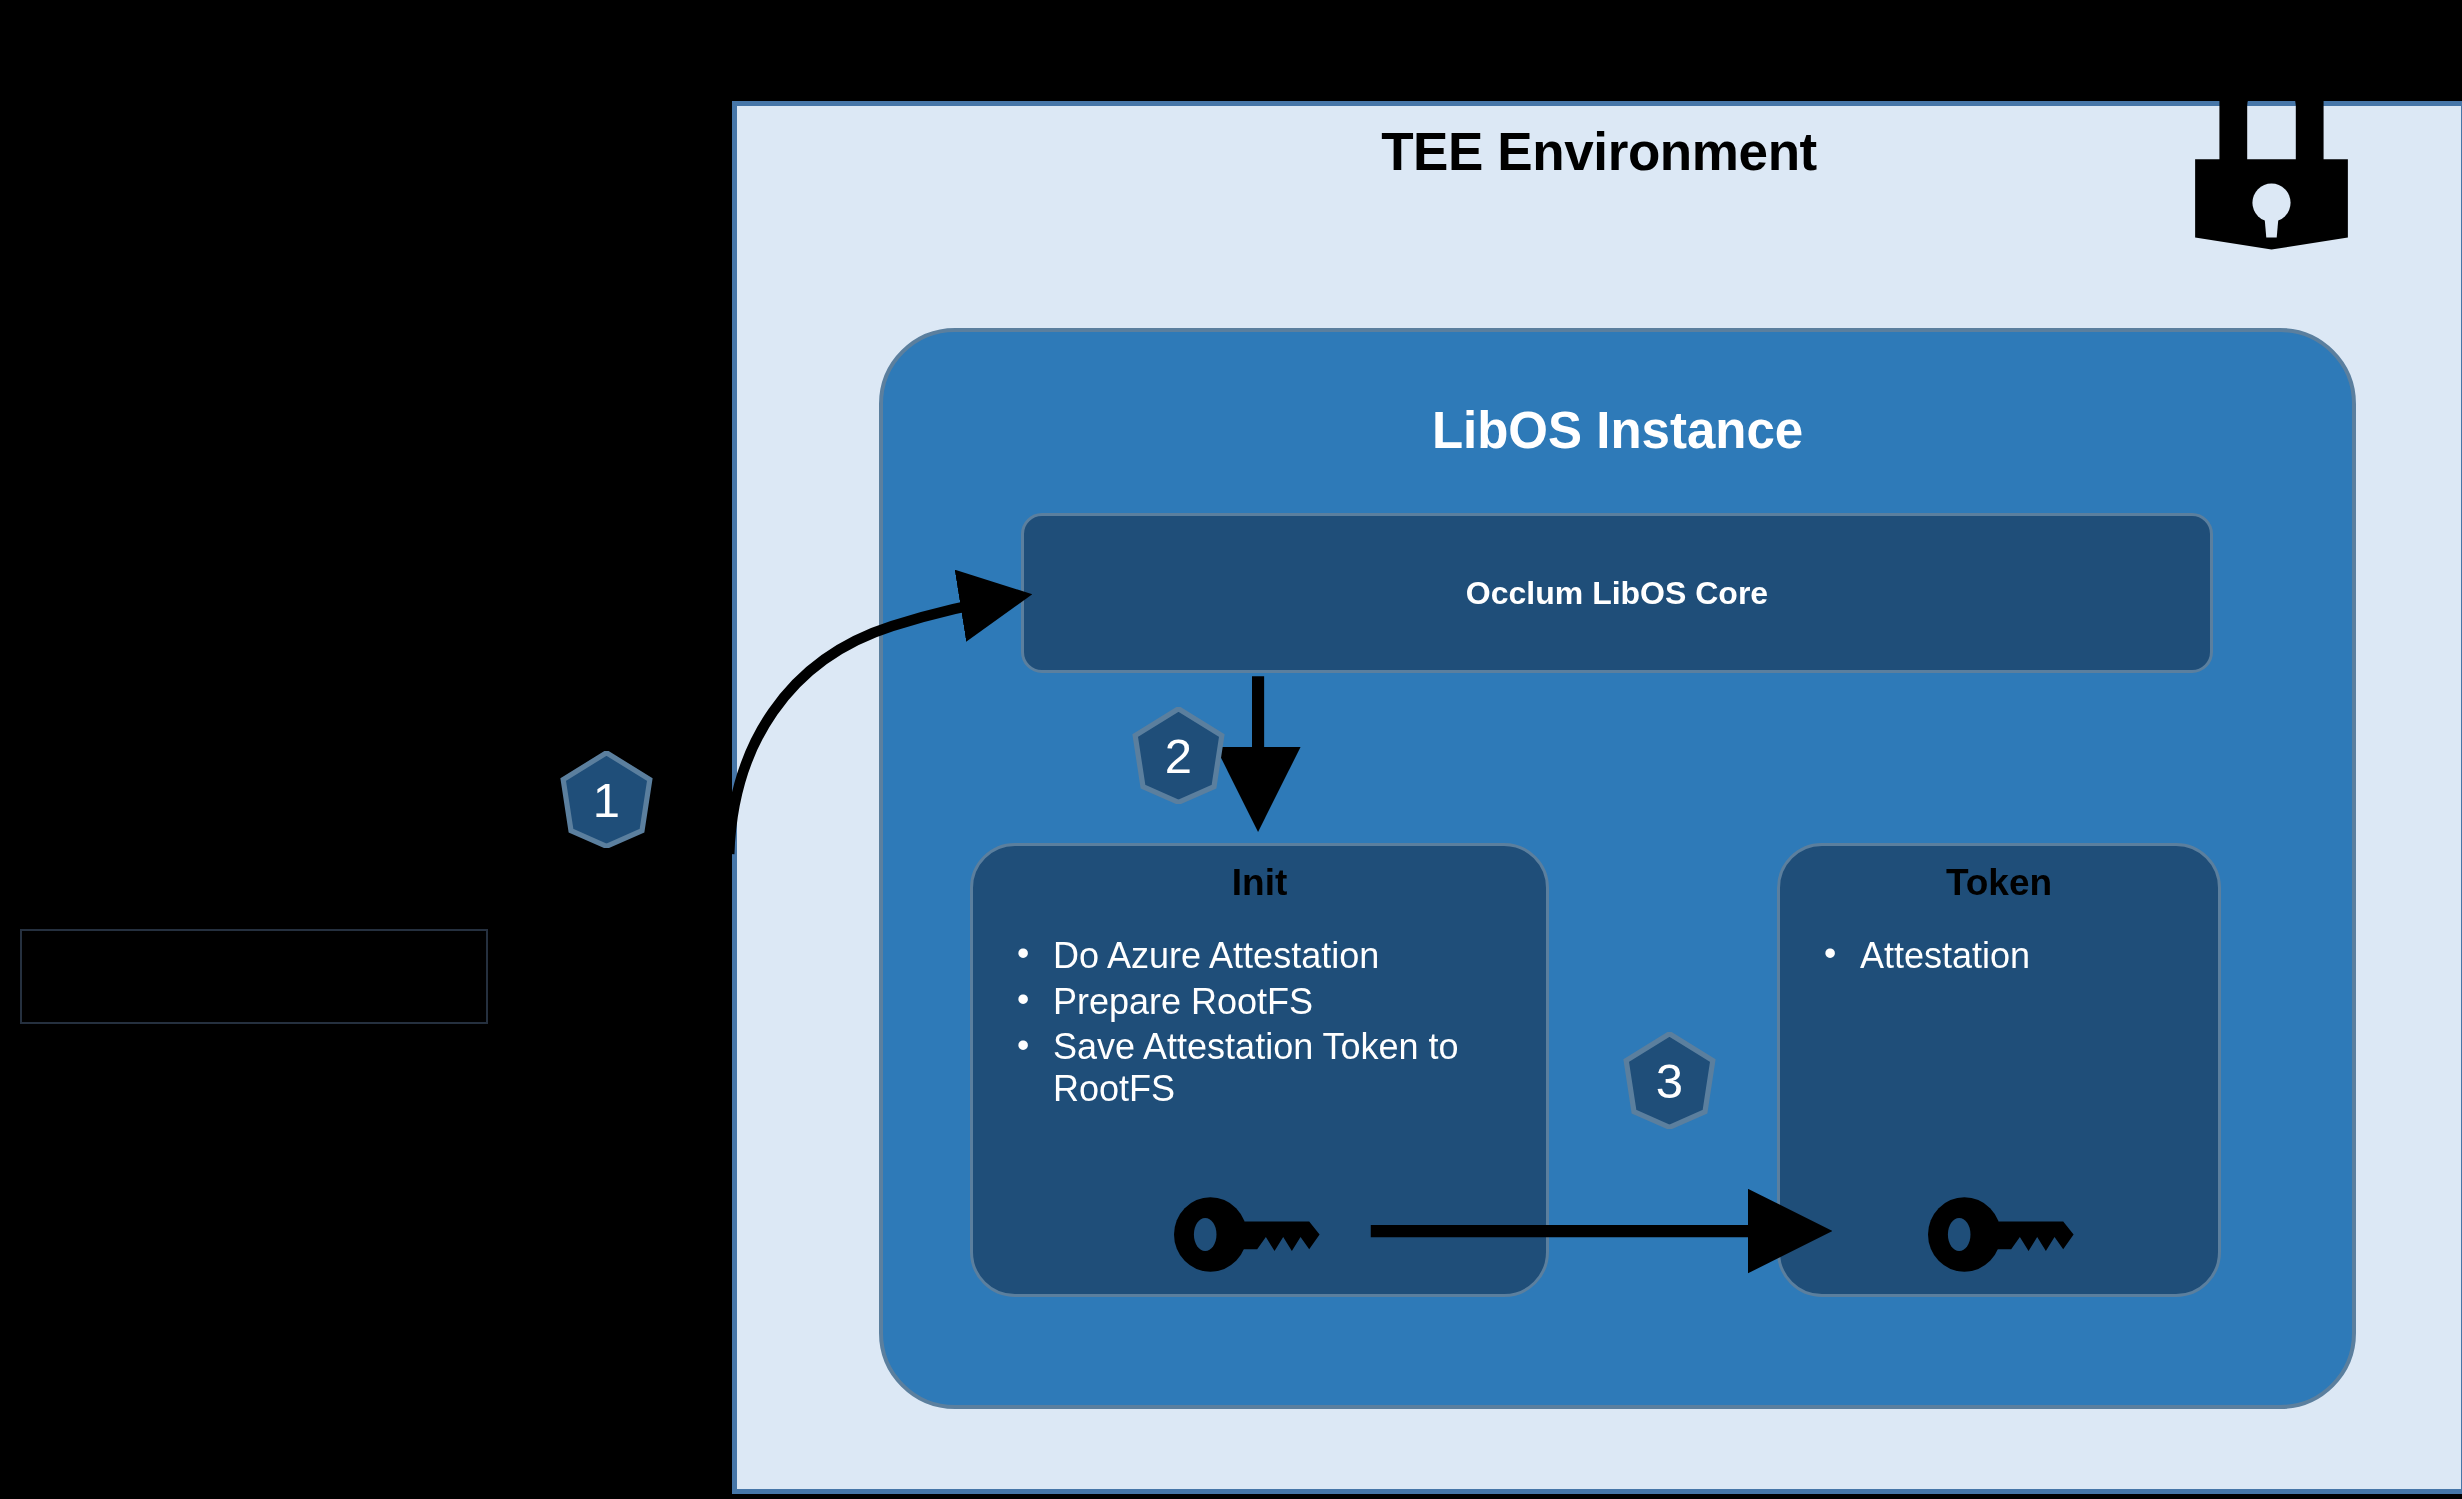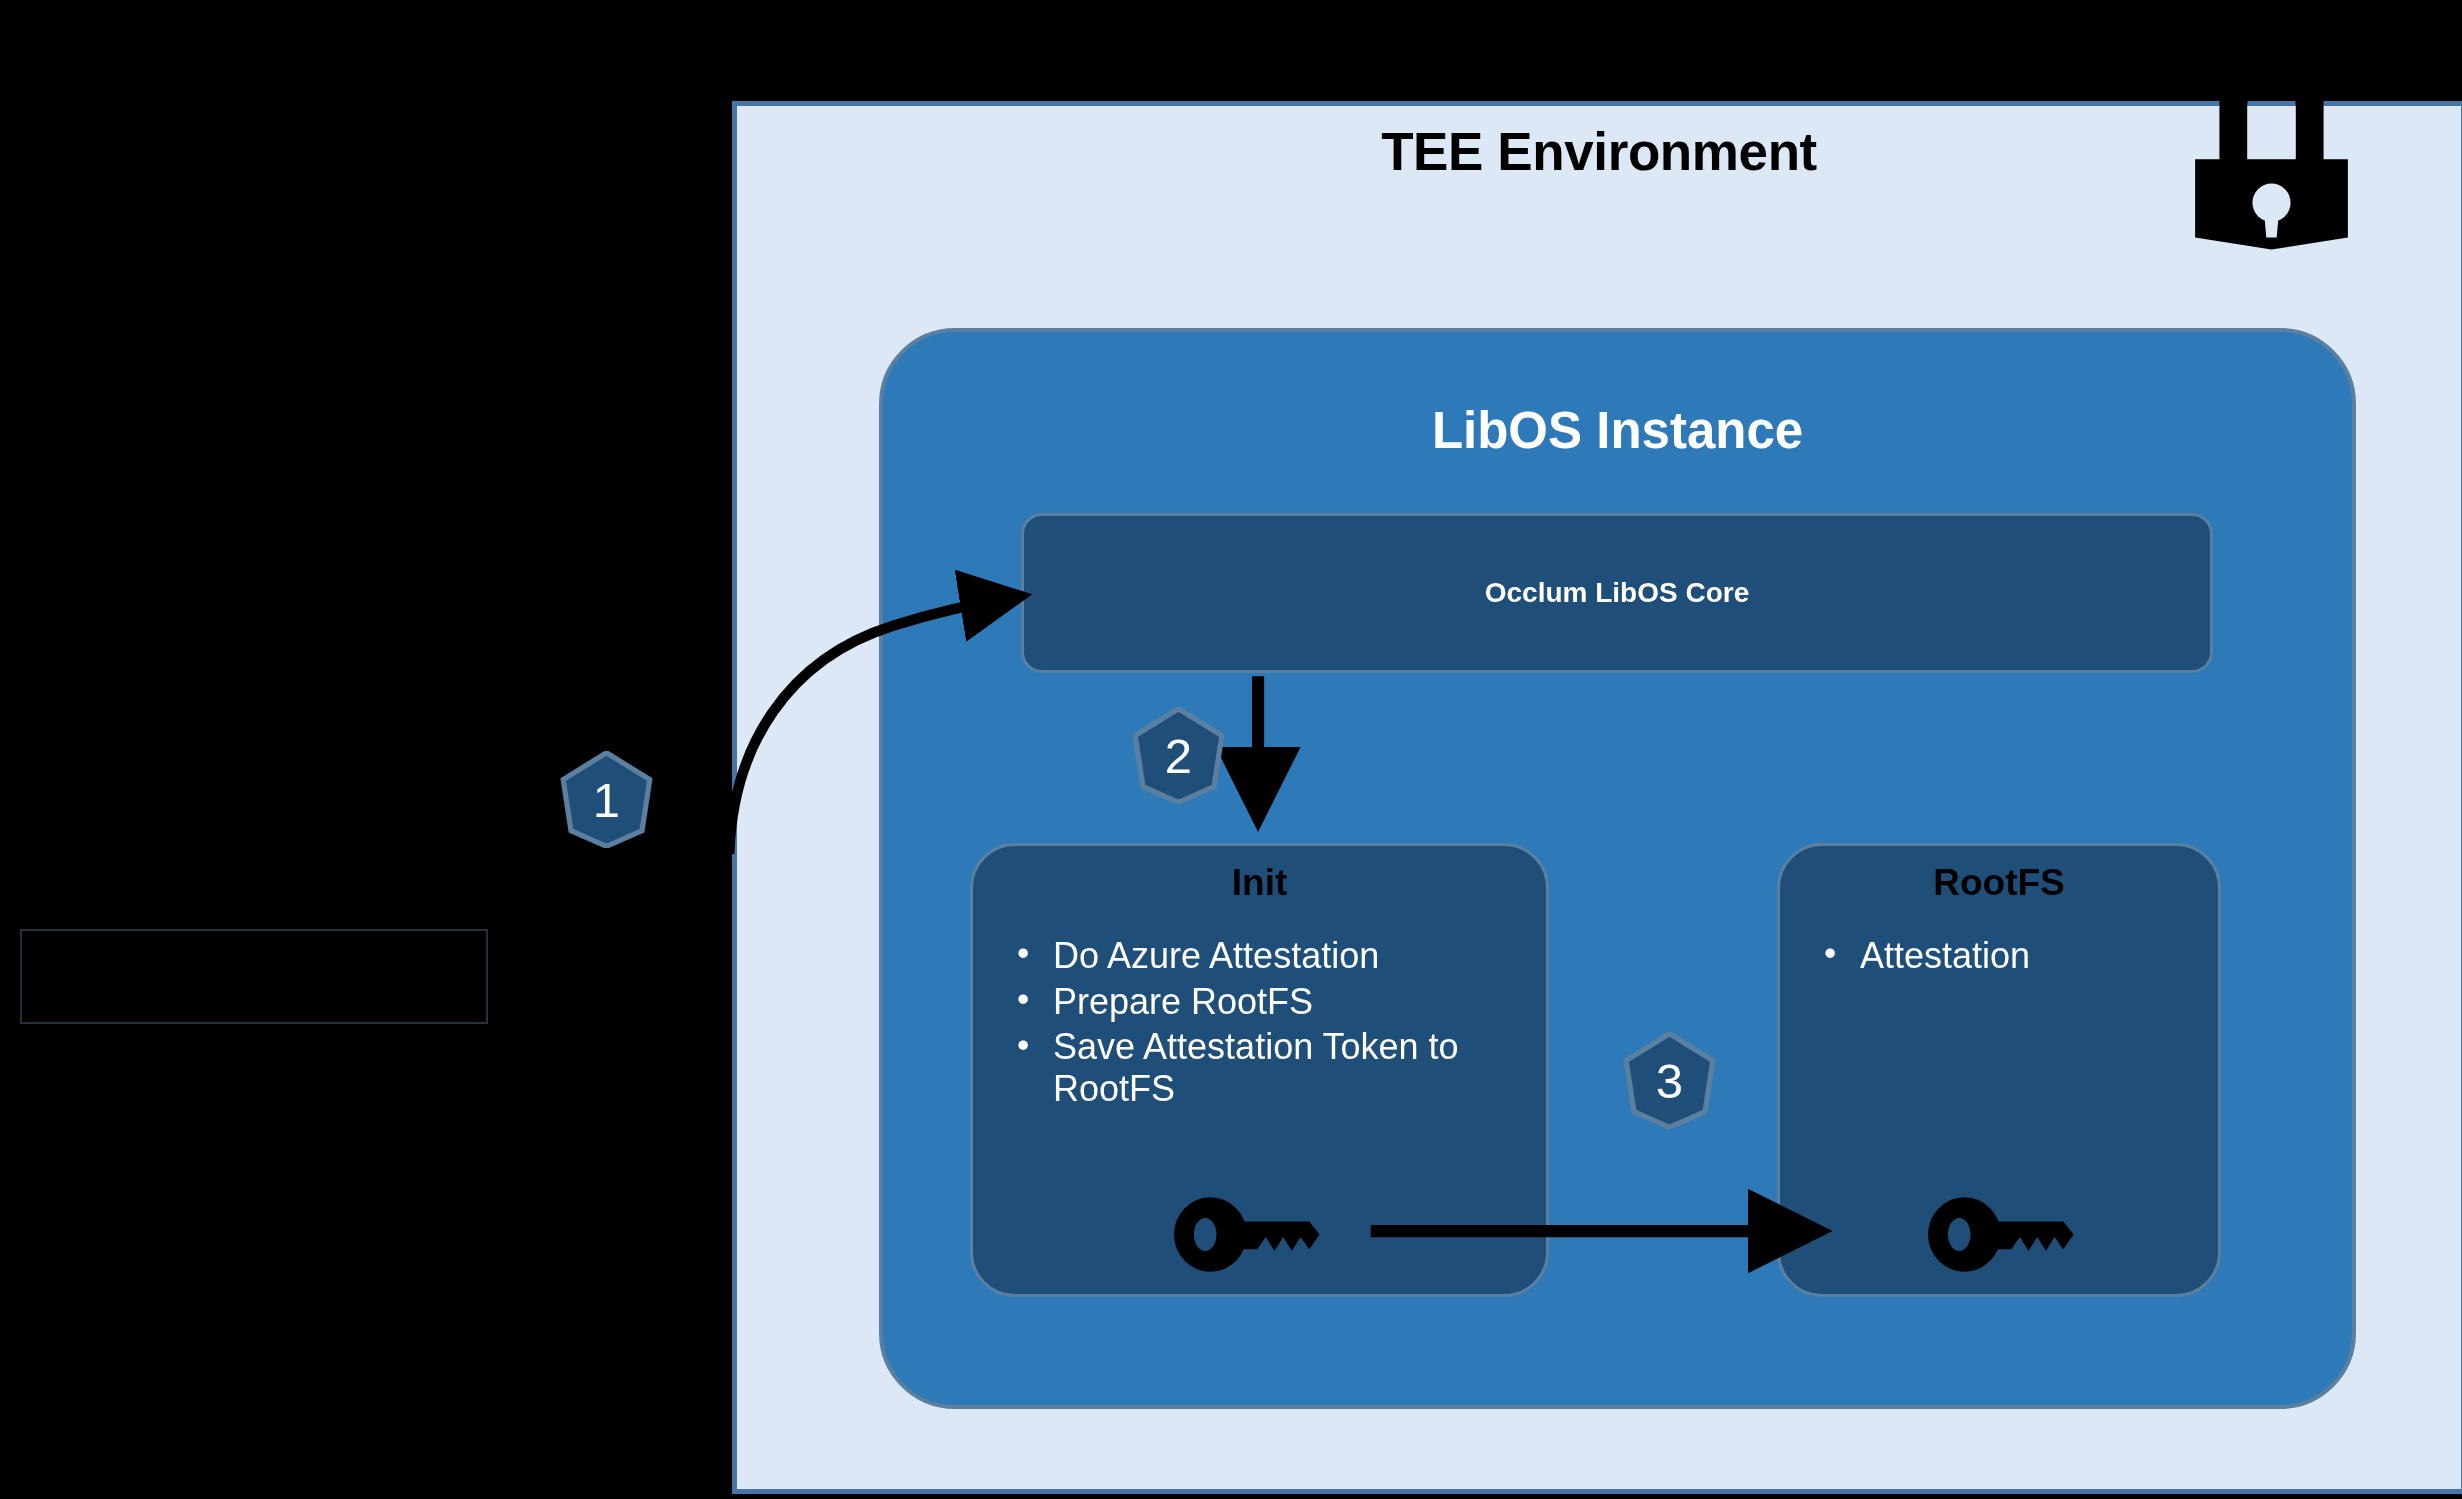--- a/index.html
+++ b/index.html
@@ -26,21 +26,21 @@
   .occlum-box{position:absolute;left:871px;top:328px;width:1477px;height:1081px;
               background:#2e7ab8;border:4.3px solid #5b7f9e;border-radius:76px;
               box-sizing:border-box;}
   .occlum-title{position:absolute;left:871px;top:401px;width:1477px;text-align:center;
                 color:#ffffff;font-size:51px;font-weight:bold;}
 
   
   .libos-box{position:absolute;left:1013px;top:513px;width:1192px;height:160px;
              background:#1f4e79;border:3.5px solid #5b7f9e;border-radius:21px;
              box-sizing:border-box;display:flex;align-items:center;justify-content:center;}
-  .libos-title{color:#ffffff;font-size:28px;font-weight:bold;}
+  .libos-title{color:#ffffff;font-size:32px;font-weight:bold;}
 
   
   .init-box{position:absolute;left:962px;top:843px;width:579px;height:454px;
             background:#1f4e79;border:3.5px solid #5b7f9e;border-radius:45px;
             box-sizing:border-box;}
   .init-title{position:absolute;left:962px;top:862px;width:579px;text-align:center;
               color:#000000;font-size:37px;font-weight:bold;}
 
   
   .rootfs-box{position:absolute;left:1769px;top:843px;width:444px;height:454px;
@@ -109,21 +109,21 @@
 
   <div class="init-box"></div>
   <div class="init-title">Init</div>
   <ul class="bullets" id="init-bullets">
     <li>Do Azure Attestation</li>
     <li>Prepare RootFS</li>
     <li>Save Attestation Token to RootFS</li>
   </ul>
 
   <div class="rootfs-box"></div>
-  <div class="rootfs-title">RootFS</div>
+  <div class="rootfs-title">Token</div>
   <ul class="bullets" id="rootfs-bullets">
     <li>Attestation</li>
   </ul>
 
   <div class="key-icon" id="key-init">
     <svg viewBox="0 0 180 86" width="156" height="75">
       <ellipse cx="42" cy="43" rx="42" ry="43" fill="#000000"></ellipse>
       <ellipse cx="36" cy="43" rx="13" ry="19" fill="#1f4e79"></ellipse>
       <path d="M70 28 L156 28 L168 43 L156 60 L146 46 L136 62 L126 46 L116 62 L106 46 L96 60 L70 60 Z" fill="#000000"></path>
     </svg>

